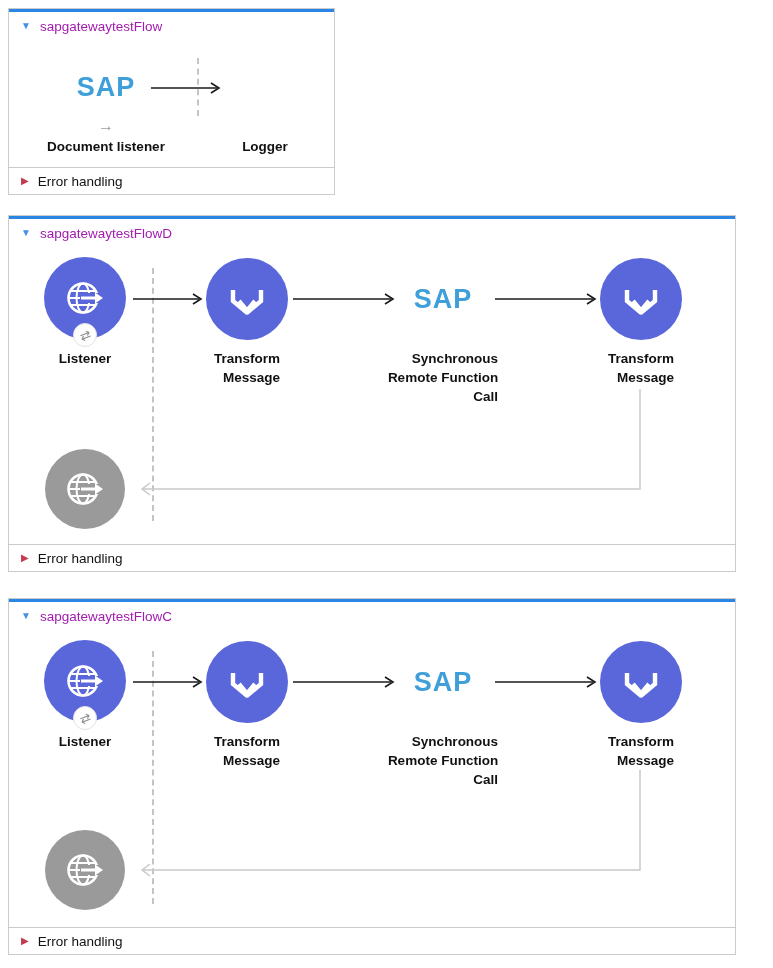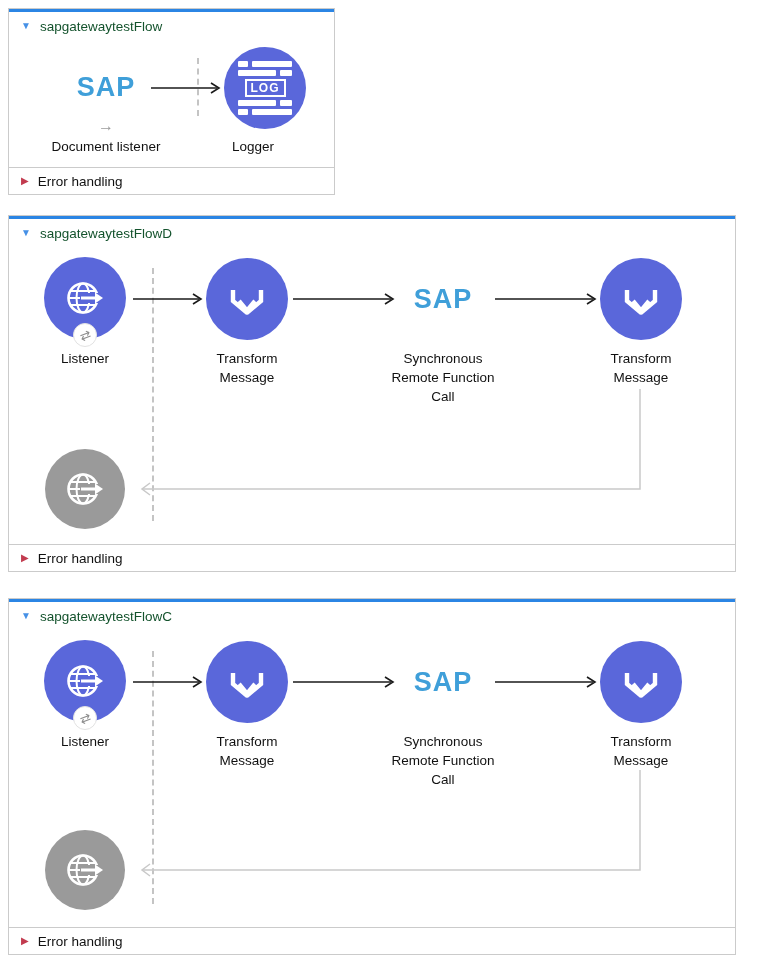--- a/index.html
+++ b/index.html
@@ -7,31 +7,31 @@
 
   .flow{position:absolute;background:#fff;border:1px solid #cbcbcb;}
   .flow.f1{left:8px;top:8px;width:325px;height:185px;}
   .flow.fc{left:8px;top:215px;width:726px;height:355px;}
   .flow.fd{left:8px;top:598px;width:726px;height:355px;}
 
   .blue-bar{position:absolute;top:0;left:0;right:0;height:3px;background:#2b85e4;}
 
   .flow-header{position:absolute;top:5px;left:0;right:0;height:24px;display:flex;align-items:center;padding-left:12px;gap:9px;}
   .expander{color:#4590e6;font-size:10px;line-height:10px;cursor:default;}
-  .flow-title{font-size:13.5px;color:#14532d;}
+  .flow-title{font-size:13.5px;color:#a21caf;}
 
   .error-strip{position:absolute;left:0;right:0;bottom:0;height:26px;border-top:1px solid #cbcbcb;background:#fff;display:flex;align-items:center;padding-left:12px;gap:9px;}
   .error-marker{color:#c23b4f;font-size:10px;line-height:10px;}
   .error-label{font-size:13.5px;color:#111;}
 
   .node{position:absolute;width:82px;height:82px;border-radius:50%;transform:translate(-50%,-50%);display:flex;align-items:center;justify-content:center;}
   .node-purple{background:#5a67da;}
   .node-gray{background:#9a9a9a;width:80px;height:80px;}
 
-  .node-label{position:absolute;transform:translateX(-50%);text-align:center;font-size:13.5px;line-height:19px;color:#111;}
+  .node-label{position:absolute;transform:translateX(-50%);text-align:right;font-size:13.5px;line-height:19px;color:#111;font-weight:bold;}
   .node-label div{white-space:nowrap;}
 
   .sap-logo{position:absolute;transform:translate(-50%,-50%);font-size:27px;font-weight:700;letter-spacing:1px;color:#3f9fd9;}
 
   .badge{position:absolute;width:22px;height:22px;border-radius:50%;background:#fff;border:1px solid #e2e2e2;transform:translate(-50%,-50%);display:flex;align-items:center;justify-content:center;}
   .badge span{color:#8d8d8d;font-size:13px;line-height:13px;transform:rotate(-20deg);}
 
   .source-badge{position:absolute;transform:translateX(-50%);color:#9a9a9a;font-size:16px;line-height:16px;}
 
   .dash{position:absolute;width:0;border-left:2px dashed #c4c4c4;}
@@ -71,42 +71,21 @@
   <div class="source-badge" style="left:97px;top:109px;">→</div>
   <div class="node-label" style="left:97px;top:128px;">Document listener</div>
 
   <div class="dash" style="left:188px;top:49px;height:58px;"></div>
 
   <svg class="arrow" style="left:142px;top:73px;" width="70" height="12">
     <line x1="0" y1="6" x2="66" y2="6"></line>
       <path d="M60 1 L68 6 L60 11"></path>
   </svg>
 
-  <div class="node node-purple" style="left:256px;top:79px;">
-    <div class="logger-icon">
-      <div class="row">
-          <div class="bar" style="width:10px;"></div>
-          <div class="bar" style="flex:1;"></div>
-        </div>
-      <div class="row">
-          <div class="bar" style="flex:1;"></div>
-          <div class="bar" style="width:12px;"></div>
-        </div>
-      <div class="logbox">LOG</div>
-      <div class="row">
-          <div class="bar" style="flex:1;"></div>
-          <div class="bar" style="width:12px;"></div>
-        </div>
-      <div class="row">
-          <div class="bar" style="width:10px;"></div>
-          <div class="bar" style="flex:1;"></div>
-        </div>
-    </div>
-  </div>
-  <div class="node-label" style="left:244px;top:128px;">Logger</div>
+  <div class="node-label" style="left:256px;top:128px;">Logger</div>
 
   <div class="error-strip">
     <span class="error-marker">▶</span>
     <span class="error-label">Error handling</span>
   </div>
 </div>
 
 <div class="flow fc">
   <div class="blue-bar"></div>
   <div class="flow-header">

